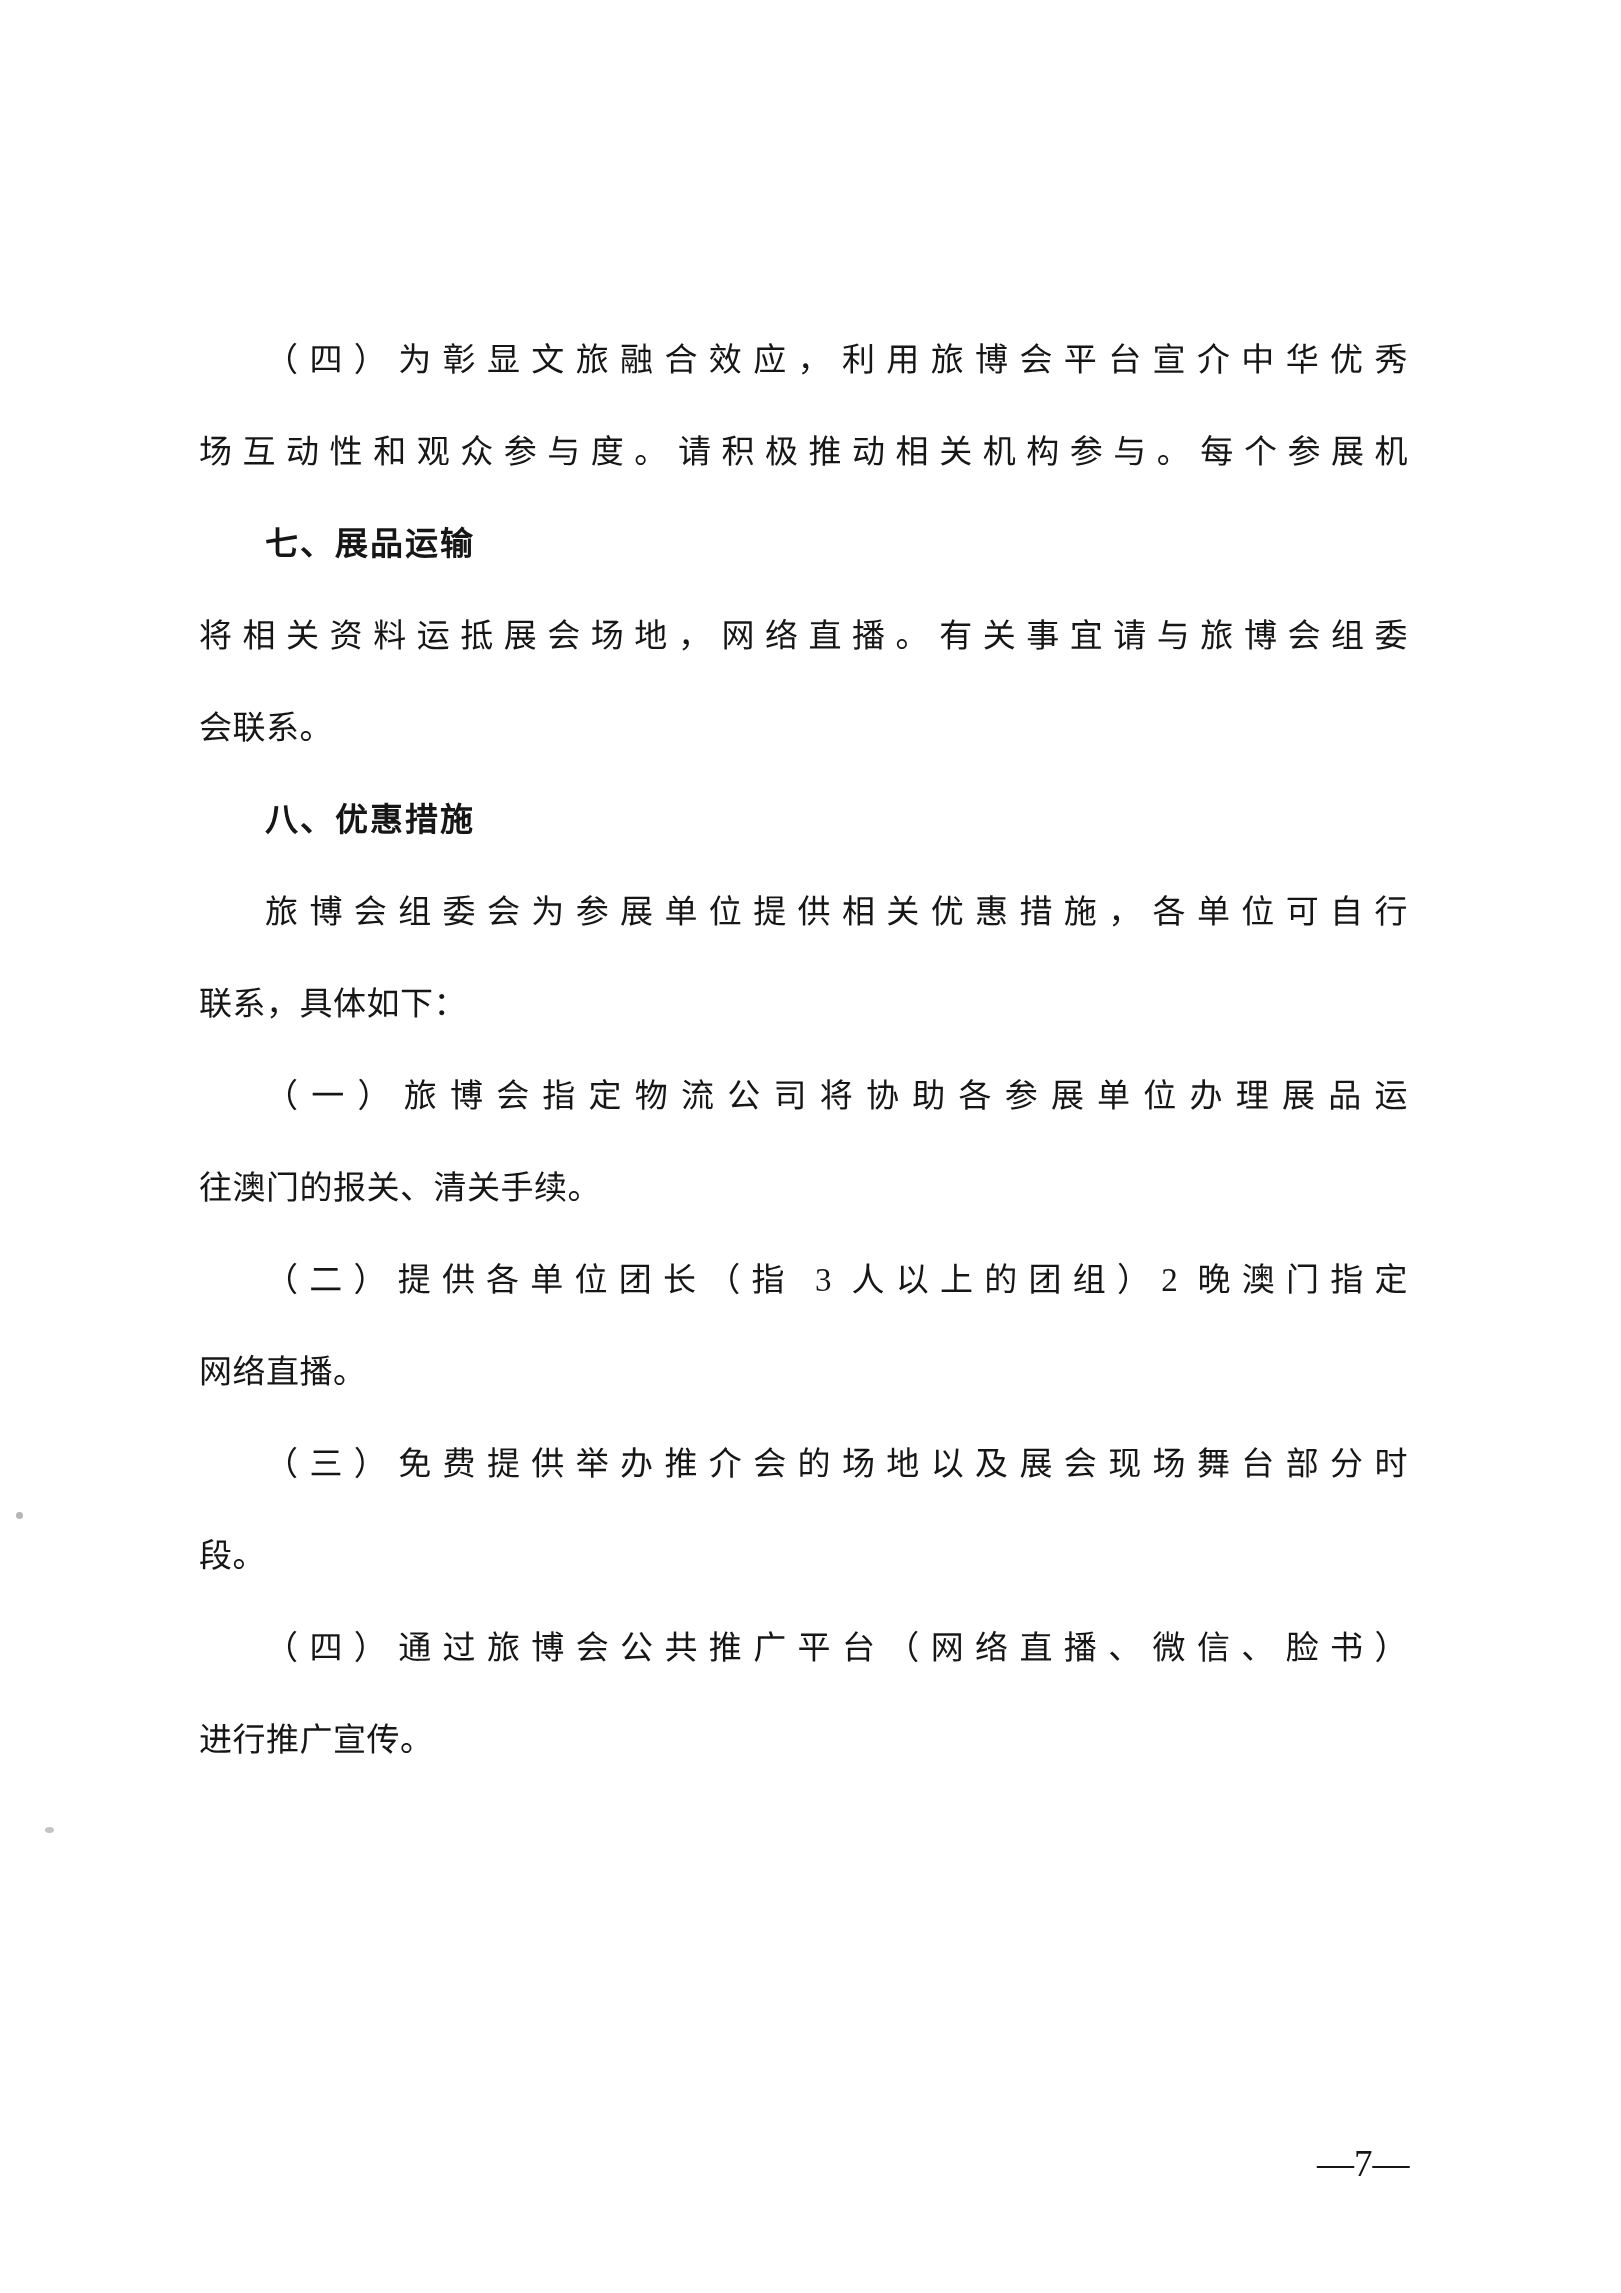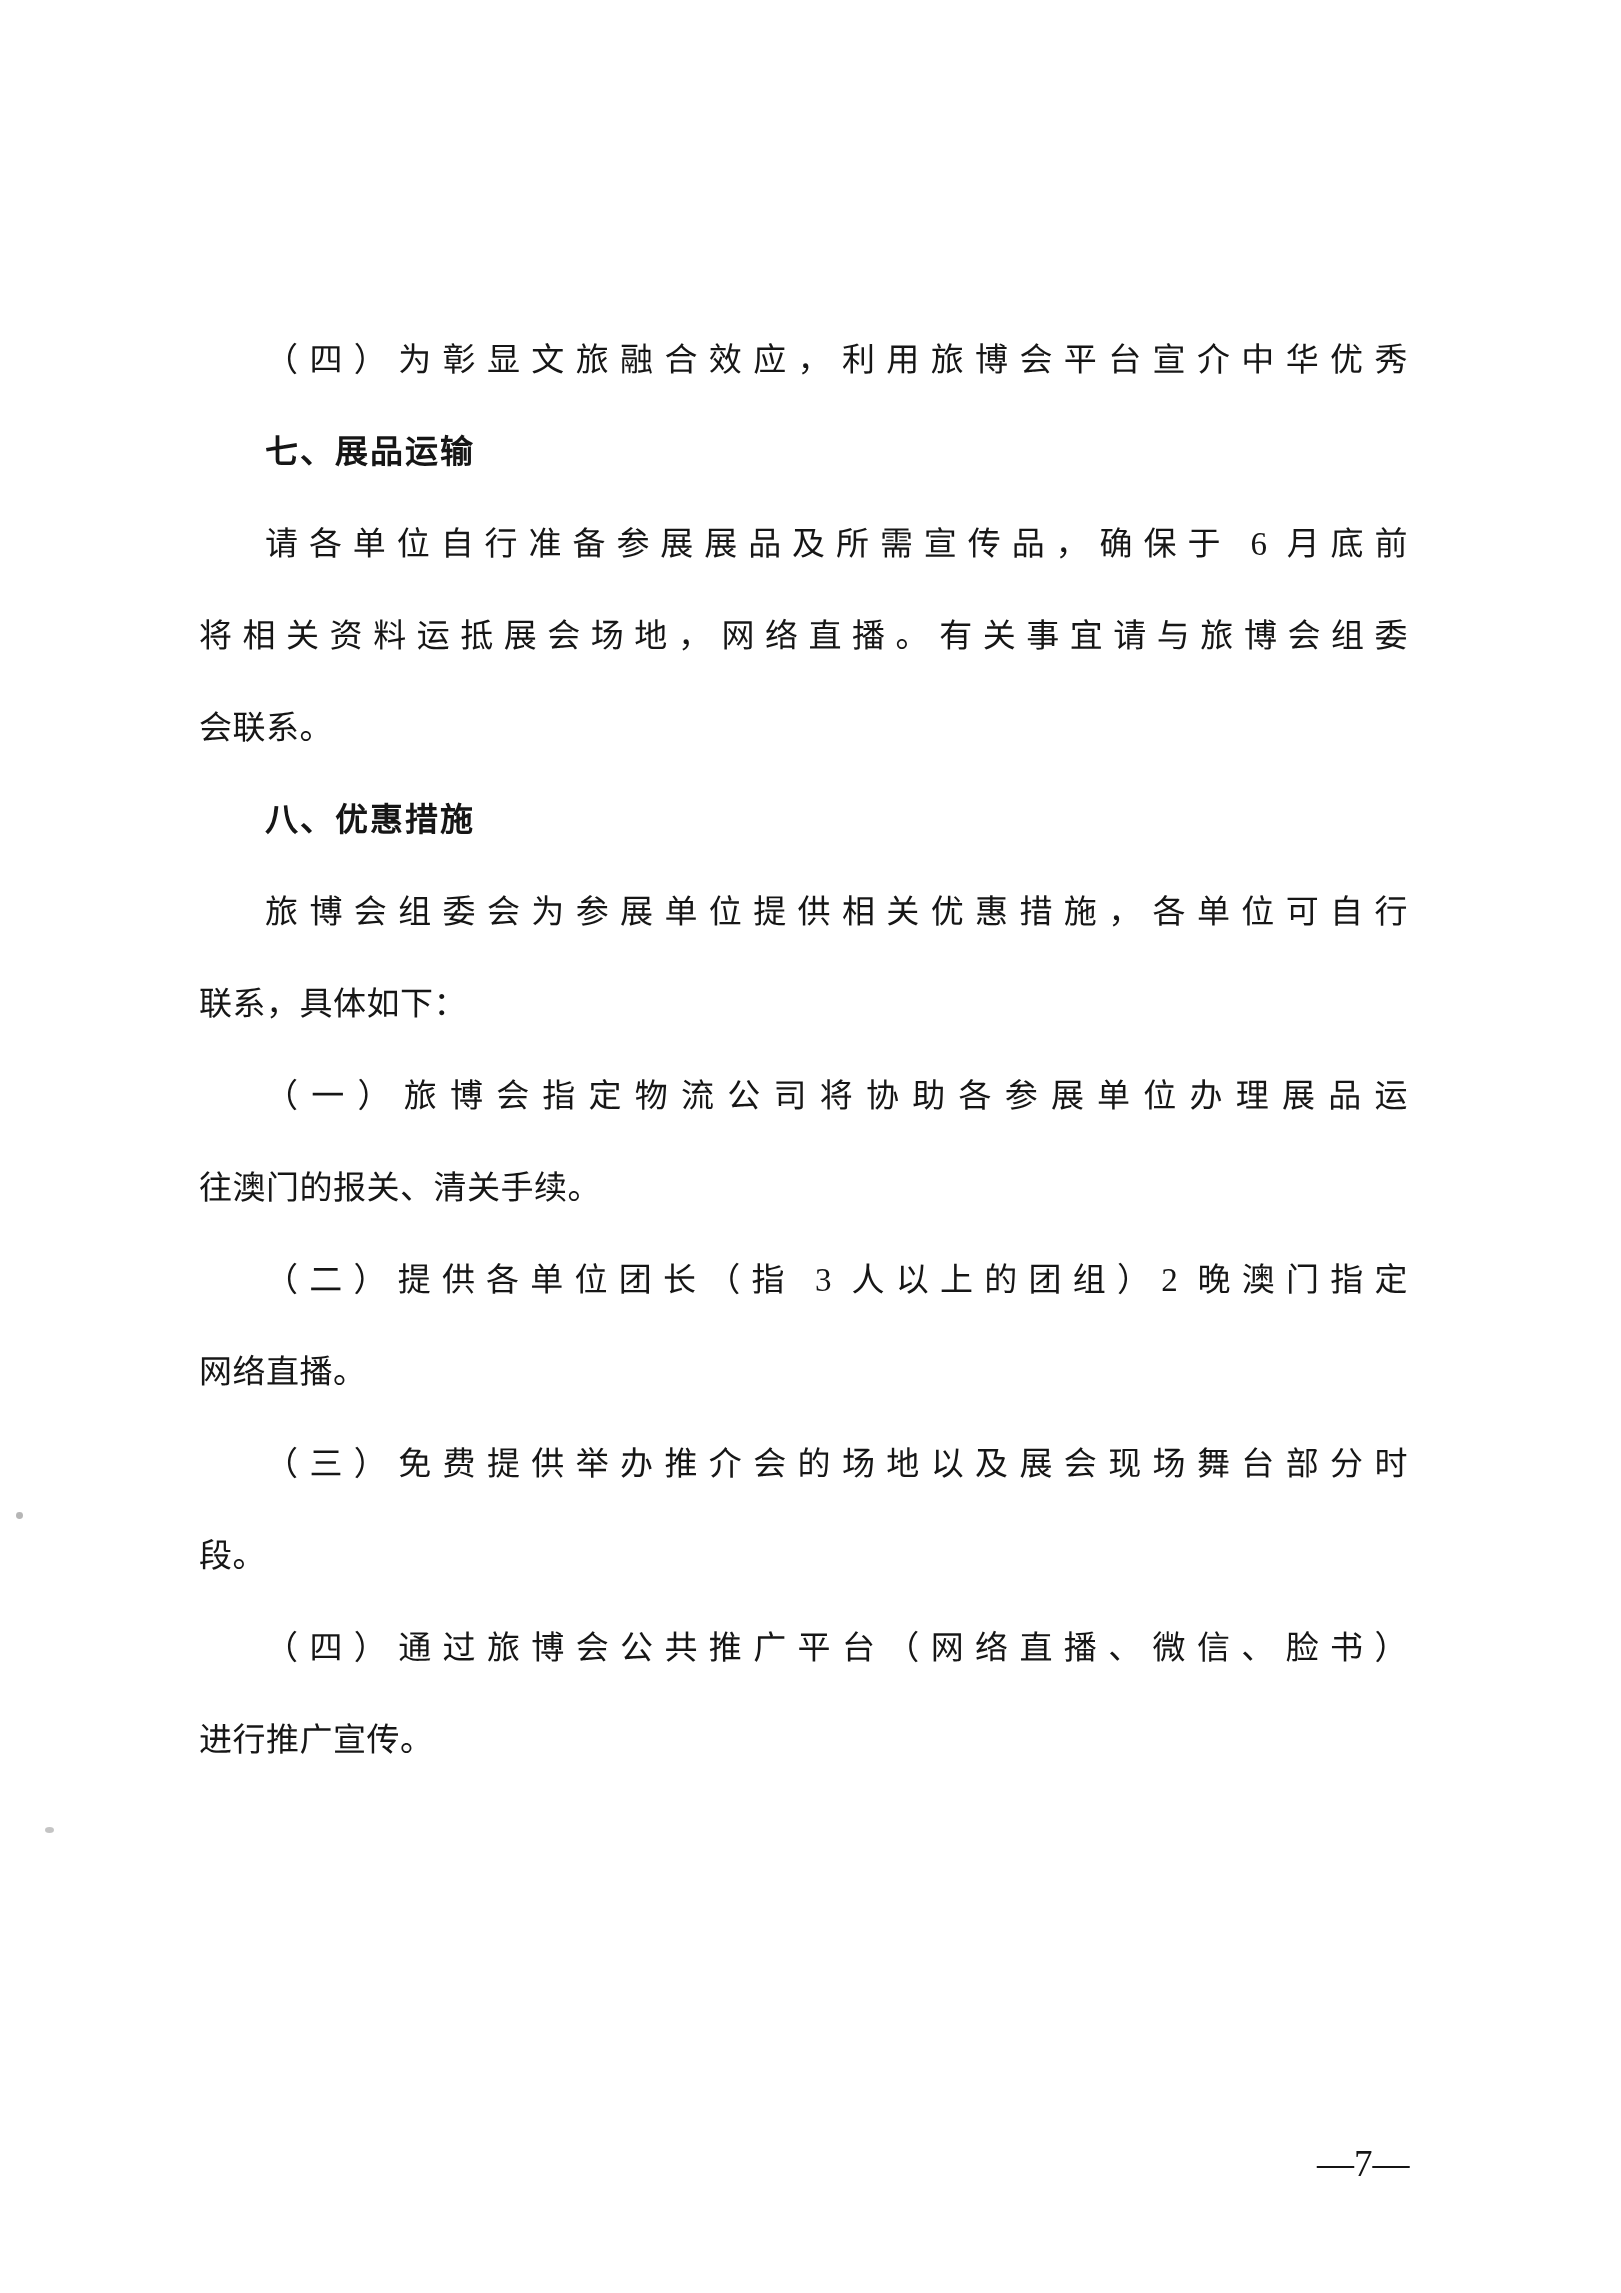--- a/index.html
+++ b/index.html
@@ -79,22 +79,22 @@
     opacity: 0.7;
   }
 </style>
 </head>
 <body>
 
 <div class="page">
 
   <main class="text-block">
     <p class="line indent justify">（四）为彰显文旅融合效应，利用旅博会平台宣介中华优秀</p>
+    <p class="line justify">场互动性和观众参与度。请积极推动相关机构参与。每个参展机</p>
     <p class="line indent heading">七、展品运输</p>
-    <p class="line indent justify">请各单位自行准备参展展品及所需宣传品，确保于 6 月底前</p>
     <p class="line justify">将相关资料运抵展会场地，网络直播。有关事宜请与旅博会组委</p>
     <p class="line">会联系。</p>
     <p class="line indent heading">八、优惠措施</p>
     <p class="line indent justify">旅博会组委会为参展单位提供相关优惠措施，各单位可自行</p>
     <p class="line">联系，具体如下：</p>
     <p class="line indent justify">（一）旅博会指定物流公司将协助各参展单位办理展品运</p>
     <p class="line">往澳门的报关、清关手续。</p>
     <p class="line indent justify">（二）提供各单位团长（指 3 人以上的团组）2 晚澳门指定</p>
     <p class="line">网络直播。</p>
     <p class="line indent justify">（三）免费提供举办推介会的场地以及展会现场舞台部分时</p>

